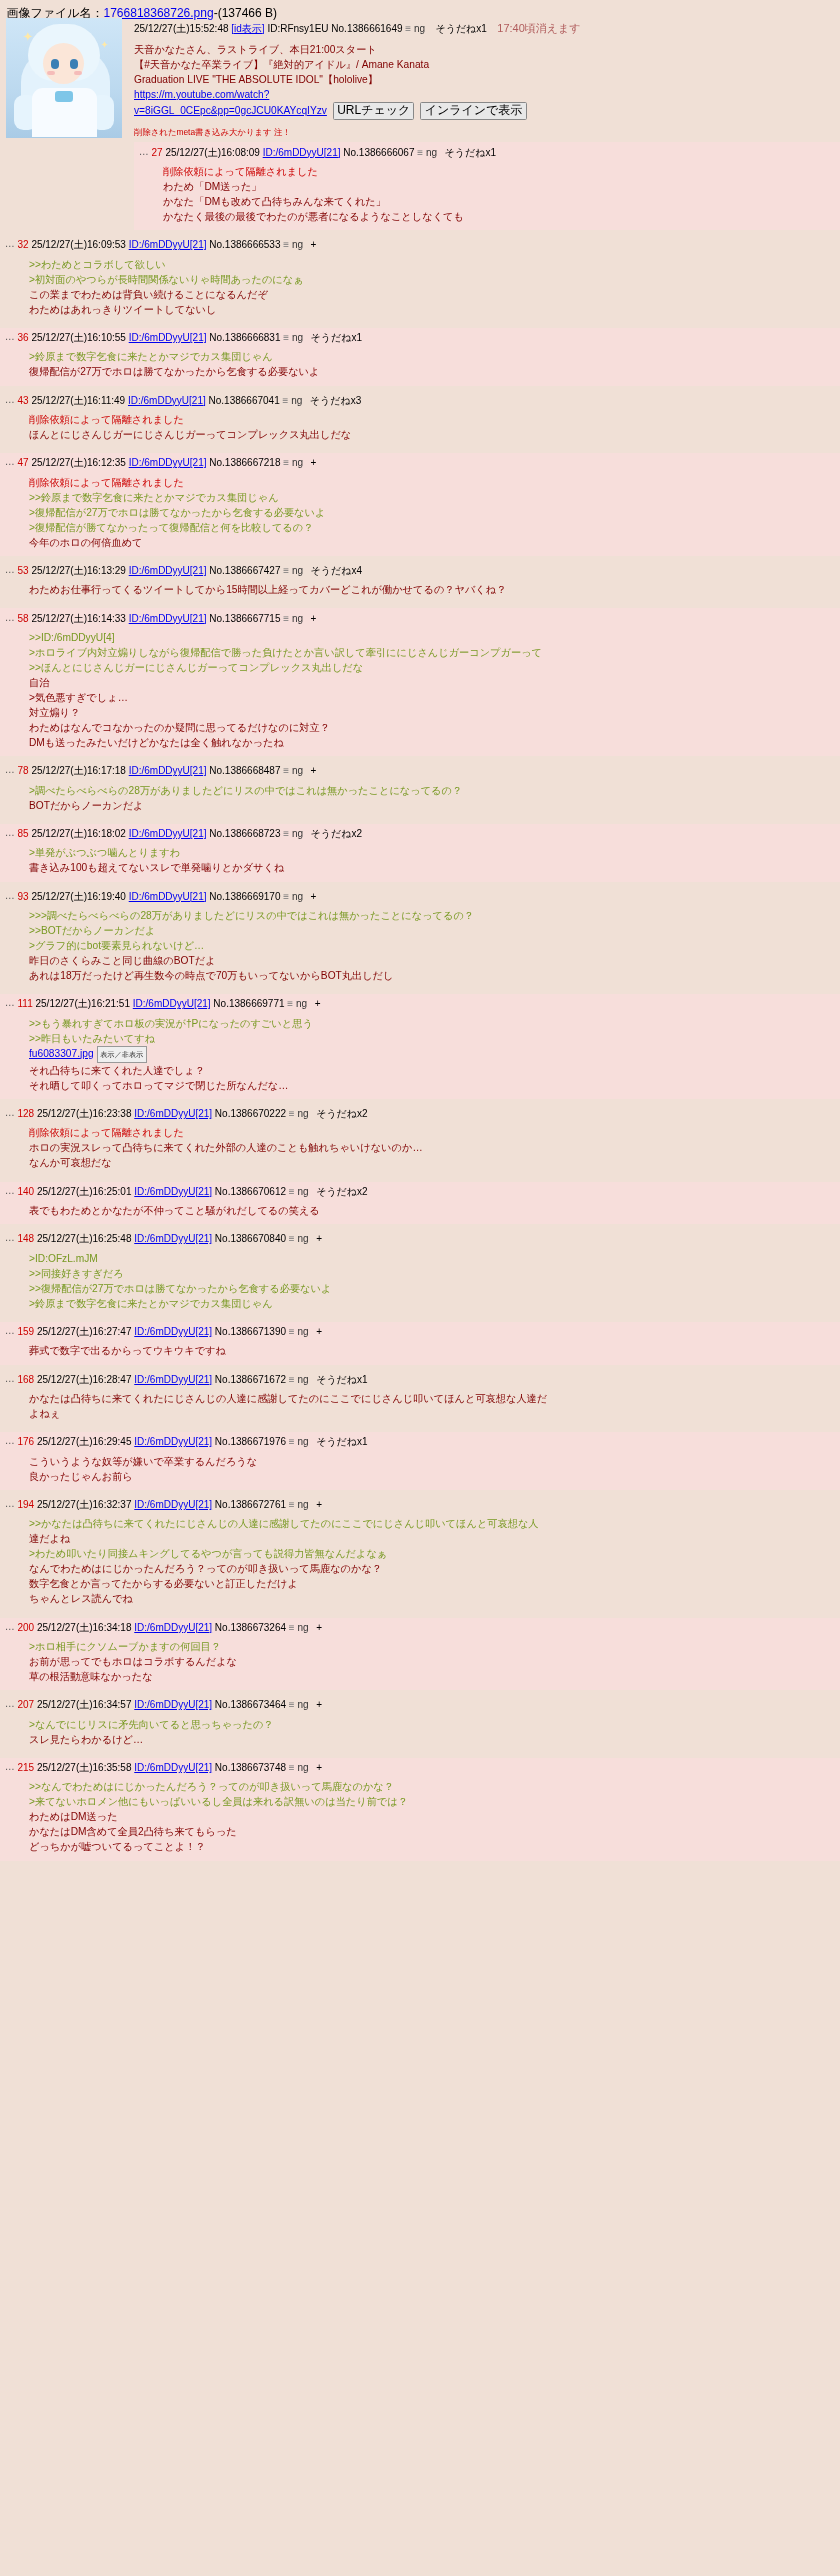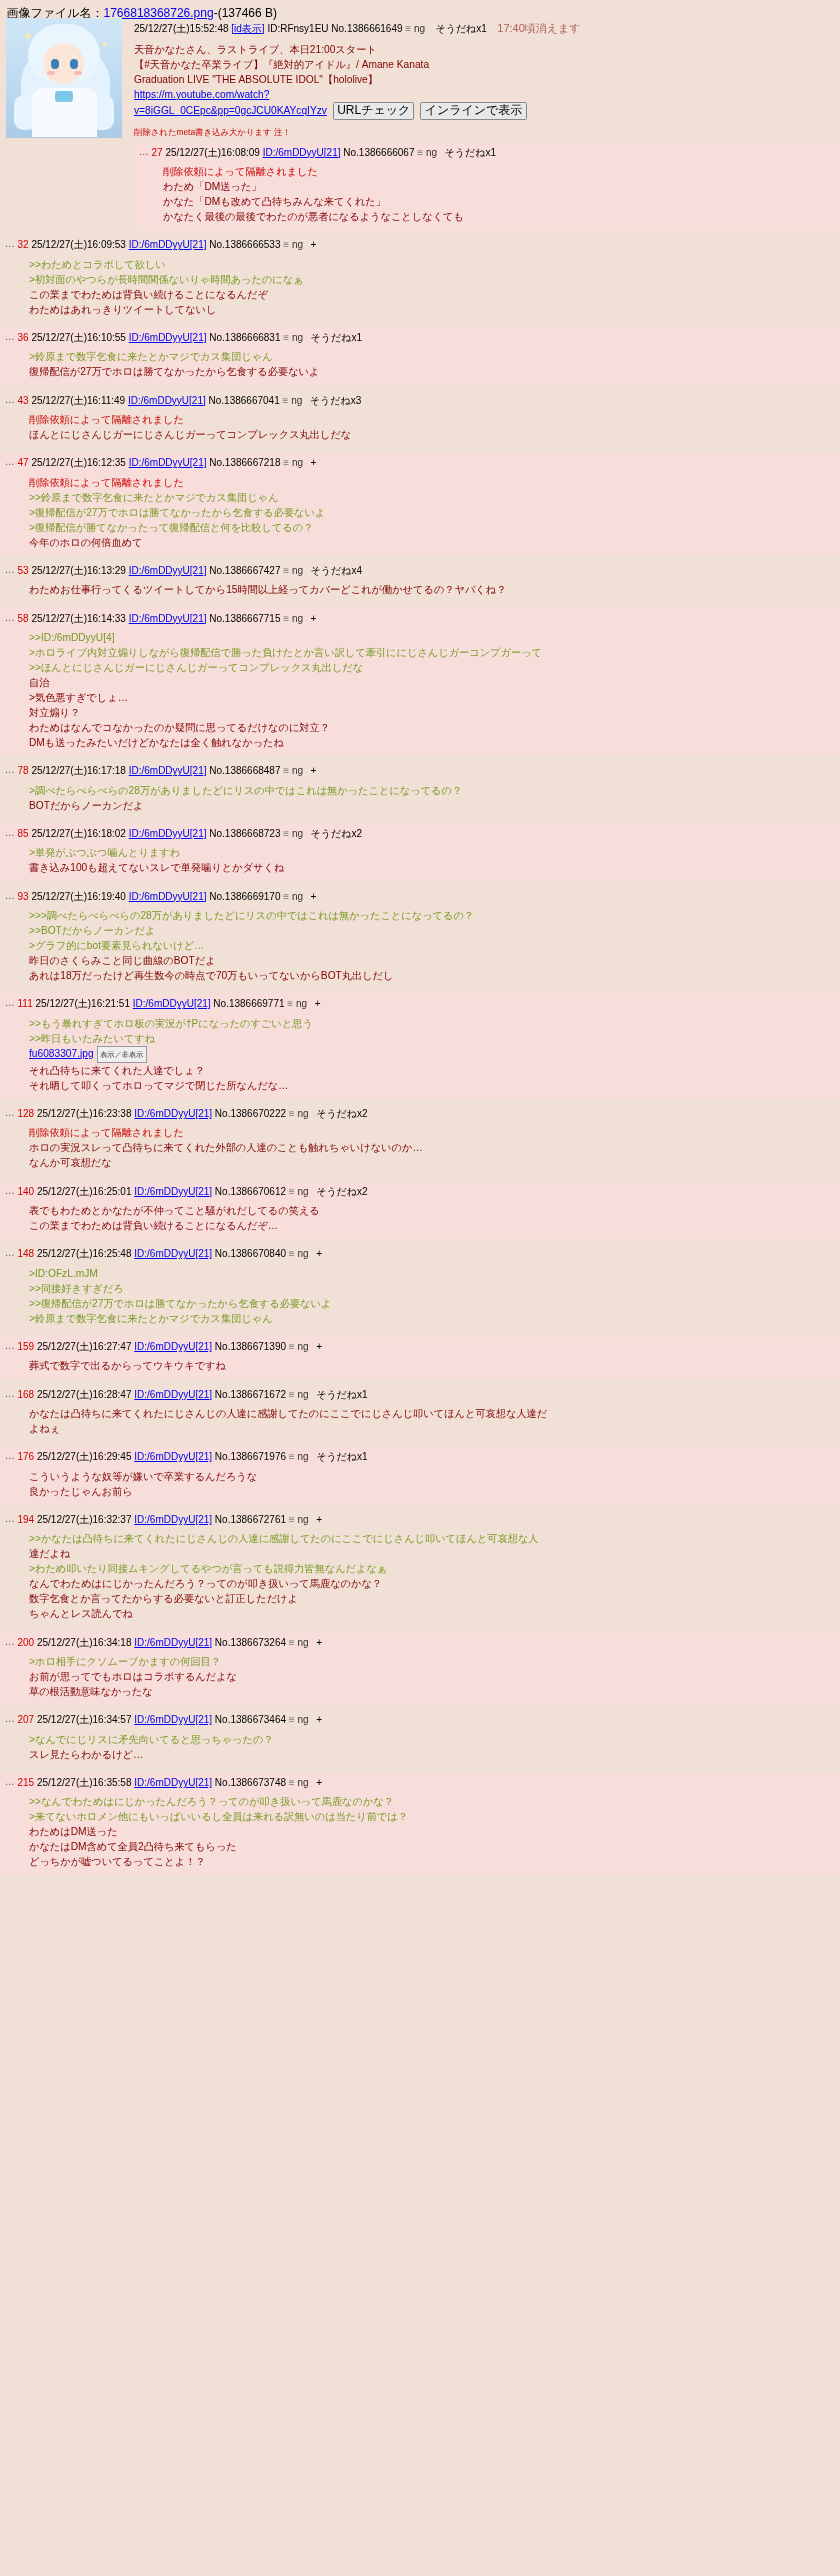--- a/index.html
+++ b/index.html
@@ -239,21 +239,20 @@
           <div class="del">削除依頼によって隔離されました</div>
           <div>ホロの実況スレって凸待ちに来てくれた外部の人達のことも触れちゃいけないのか…</div>
           <div>なんか可哀想だな</div>
         </div>
       </div>
       <div class="reply rowB">
         <span class="dash">…</span>
         <div class="lead"><span class="num">140</span> <span class="date">25/12/27(土)16:25:01</span> <span class="idshow">ID:/6mDDyyU[21]</span> <span class="resno">No.1386670612</span> <span class="mark">≡</span> <span class="ng">ng</span> <span class="sep"></span><span class="sodane">そうだねx2</span></div>
         <div class="body">
           <div>表でもわためとかなたが不仲ってこと騒がれだしてるの笑える</div>
-          <div>この業までわためは背負い続けることになるんだぞ…</div>
         </div>
       </div>
       <div class="reply rowA">
         <span class="dash">…</span>
         <div class="lead"><span class="num">148</span> <span class="date">25/12/27(土)16:25:48</span> <span class="idshow">ID:/6mDDyyU[21]</span> <span class="resno">No.1386670840</span> <span class="mark">≡</span> <span class="ng">ng</span> <span class="sep"></span><span class="sodane">+</span></div>
         <div class="body">
           <div class="q">&gt;ID:OFzL.mJM</div>
           <div class="q">&gt;&gt;同接好きすぎだろ</div>
           <div class="q">&gt;&gt;復帰配信が27万でホロは勝てなかったから乞食する必要ないよ</div>
           <div class="q">&gt;鈴原まで数字乞食に来たとかマジでカス集団じゃん</div>

